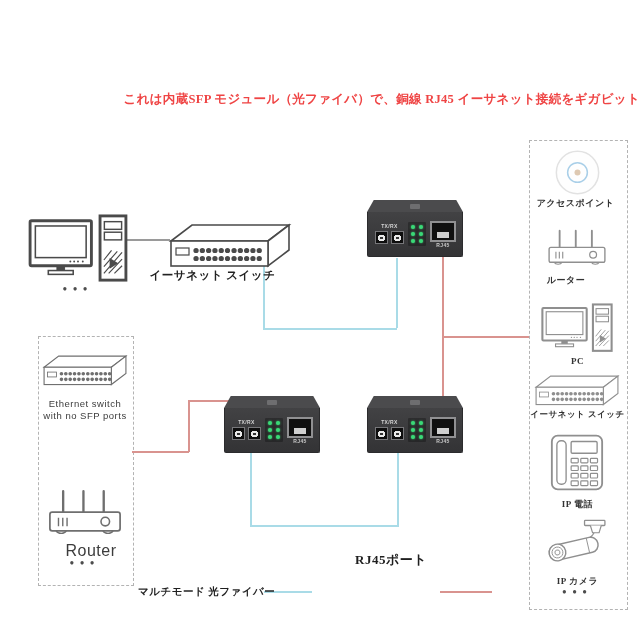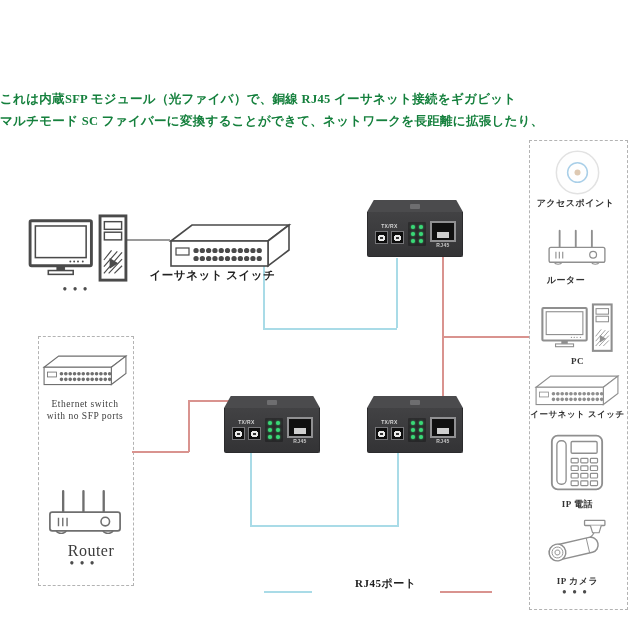--- a/index.html
+++ b/index.html
@@ -2,25 +2,25 @@
 <html><head>
 <meta charset="utf-8">
 <style>
   html,body{margin:0;padding:0;background:#fff}
   #page{position:relative;width:640px;height:640px;background:#fff;overflow:hidden;
         font-family:"Liberation Serif","DejaVu Serif",serif}
 
   
   .title{position:absolute;left:0;top:36px;width:640px;text-align:center;
          font-weight:700;font-size:30px;letter-spacing:3px;color:#3EA47C}
-  .desc{position:absolute;left:0;top:88px;width:640px;text-align:left;
-        font-weight:700;font-size:12.5px;line-height:22px;color:#15803d;letter-spacing:.3px}
+  .desc{position:absolute;left:0;top:88px;width:640px;text-align:right;
+        font-weight:700;font-size:12.5px;line-height:22px;color:#ef4444;letter-spacing:.3px}
   .lbl{position:absolute;color:#333;text-align:center;letter-spacing:.5px;z-index:3}
   .lbl-serif{font-family:"Liberation Serif","DejaVu Serif",serif;font-weight:700}
-  .lbl-sans{font-family:Liberation Serif, serif;font-weight:400}
+  .lbl-sans{font-family:Liberation Sans, sans-serif;font-weight:400}
   .dots{position:absolute;z-index:3;color:#4d4d4d;font-weight:700;font-size:12px;
         letter-spacing:6px;text-align:center}
 
   
   .gbox{position:absolute;border:1px dashed #b3b3b3;z-index:1;background:#fff}
   #left-box{left:38px;top:336px;width:94px;height:248px}
   #sidebar-box{left:529px;top:140px;width:97px;height:468px}
 
   
   .ln{position:absolute;z-index:2}
@@ -141,21 +141,20 @@
         <circle cx="15" cy="40.5" r="3.5" stroke-width="1.2"></circle>
       </g>
     </g>
   </defs>
 </svg>
 
 <div id="page">
 
   <div class="desc">
     <div>これは内蔵SFP モジュール（光ファイバ）で、銅線 RJ45 イーサネット接続をギガビット</div>
-    <div>マルチモード SC ファイバーに変換することができて、ネットワークを長距離に拡張したり、</div>
   </div>
 
   <div id="left-box" class="gbox"></div>
   <div id="sidebar-box" class="gbox"></div>
 
   <div class="ln ln-g h" style="left:126px;top:239px;width:44px"></div>
 
   <div class="ln ln-f v" style="left:263px;top:266px;height:62px"></div>
   <div class="ln ln-f h" style="left:263px;top:328px;width:134px"></div>
   <div class="ln ln-f v" style="left:396px;top:258px;height:70px"></div>
@@ -301,17 +300,18 @@
     </svg>
   <div class="lbl lbl-serif" style="left:529px;top:498px;width:97px;font-size:9px">IP 電話</div>
 
   <svg class="dev dev-side" style="left:546px;top:518px" width="64" height="47" viewBox="0 0 88 62">
       <use href="#ic-camera"></use>
     </svg>
   <div class="lbl lbl-serif" style="left:529px;top:575px;width:97px;font-size:9px">IP カメラ</div>
 
   <div class="dots" style="left:529px;top:585px;width:97px">•••</div>
 
+  <div class="lbl lbl-serif" style="left:138px;top:585px;font-size:10.5px;white-space:nowrap;color:#1f1f1f">マルチモード 光ファイバー</div>
   <div class="ln ln-f h" style="left:264px;top:591px;width:48px"></div>
-  <div class="lbl lbl-serif" style="left:355px;top:576px;font-size:11px;white-space:nowrap;color:#1f1f1f">RJ45ポート</div>
+  <div class="lbl lbl-serif" style="left:355px;top:551px;font-size:13px;white-space:nowrap;color:#1f1f1f">RJ45ポート</div>
   <div class="ln ln-r h" style="left:440px;top:591px;width:52px"></div>
 
 </div>
 
 </body></html>

